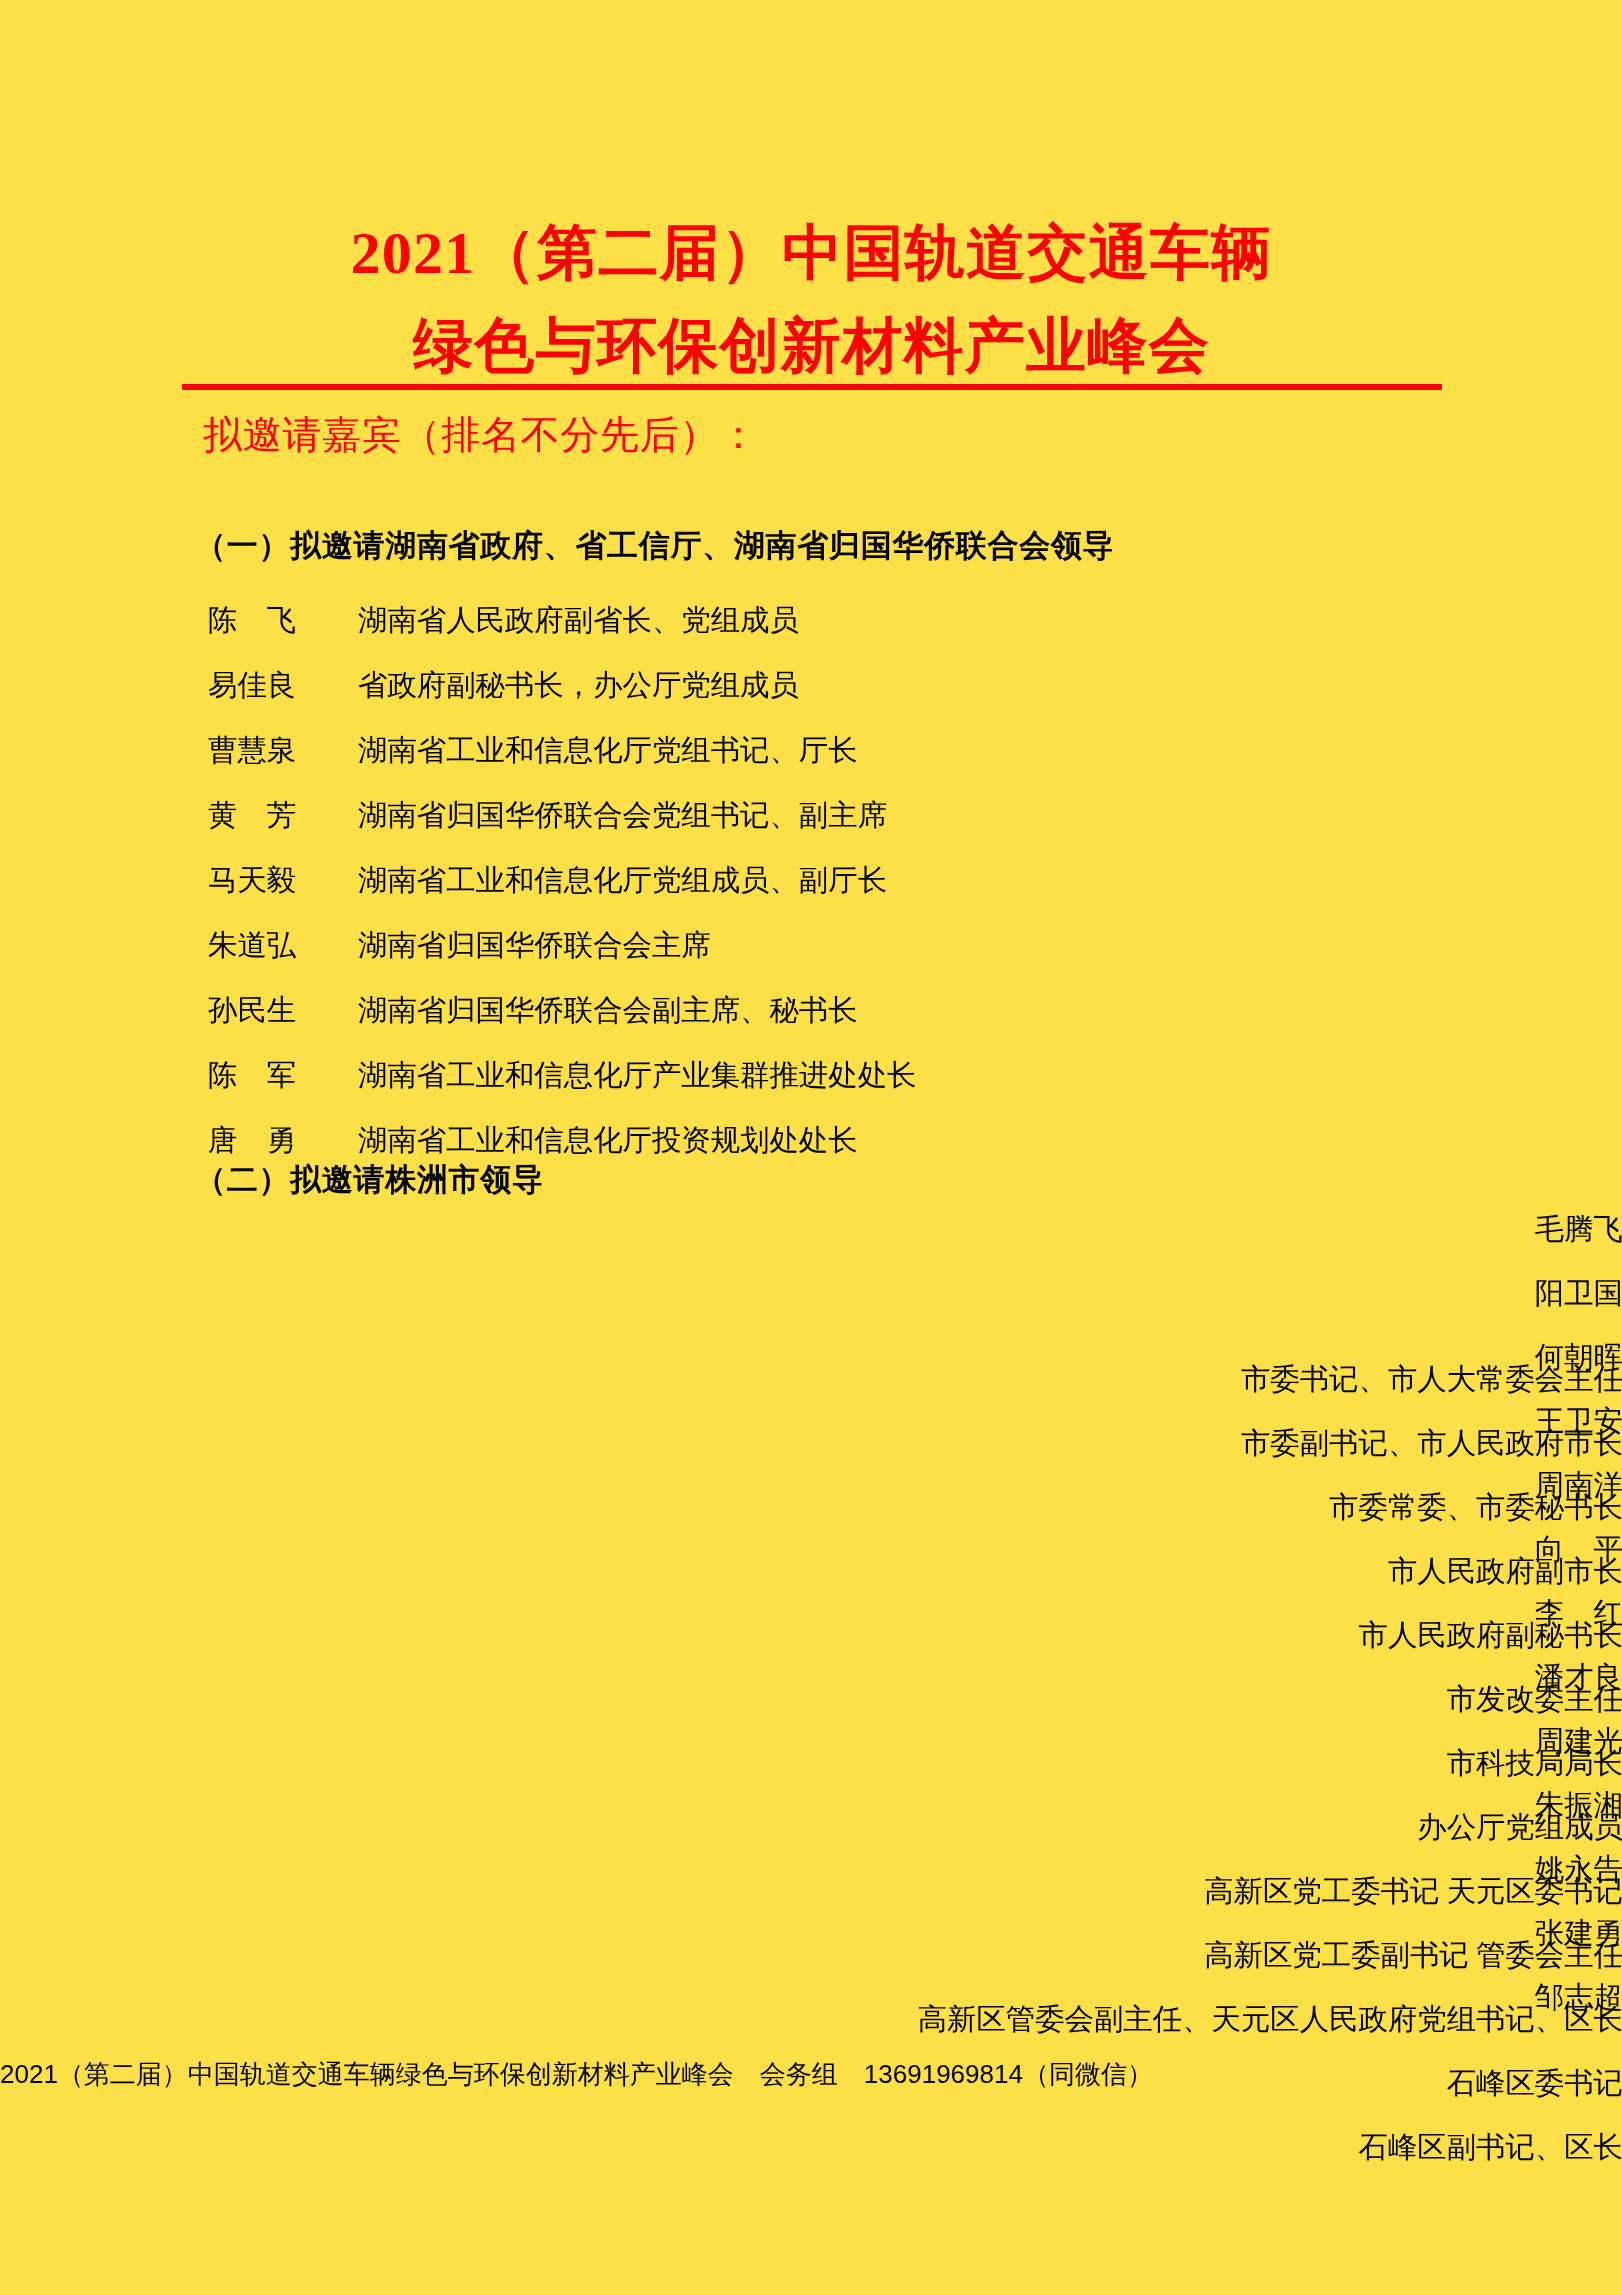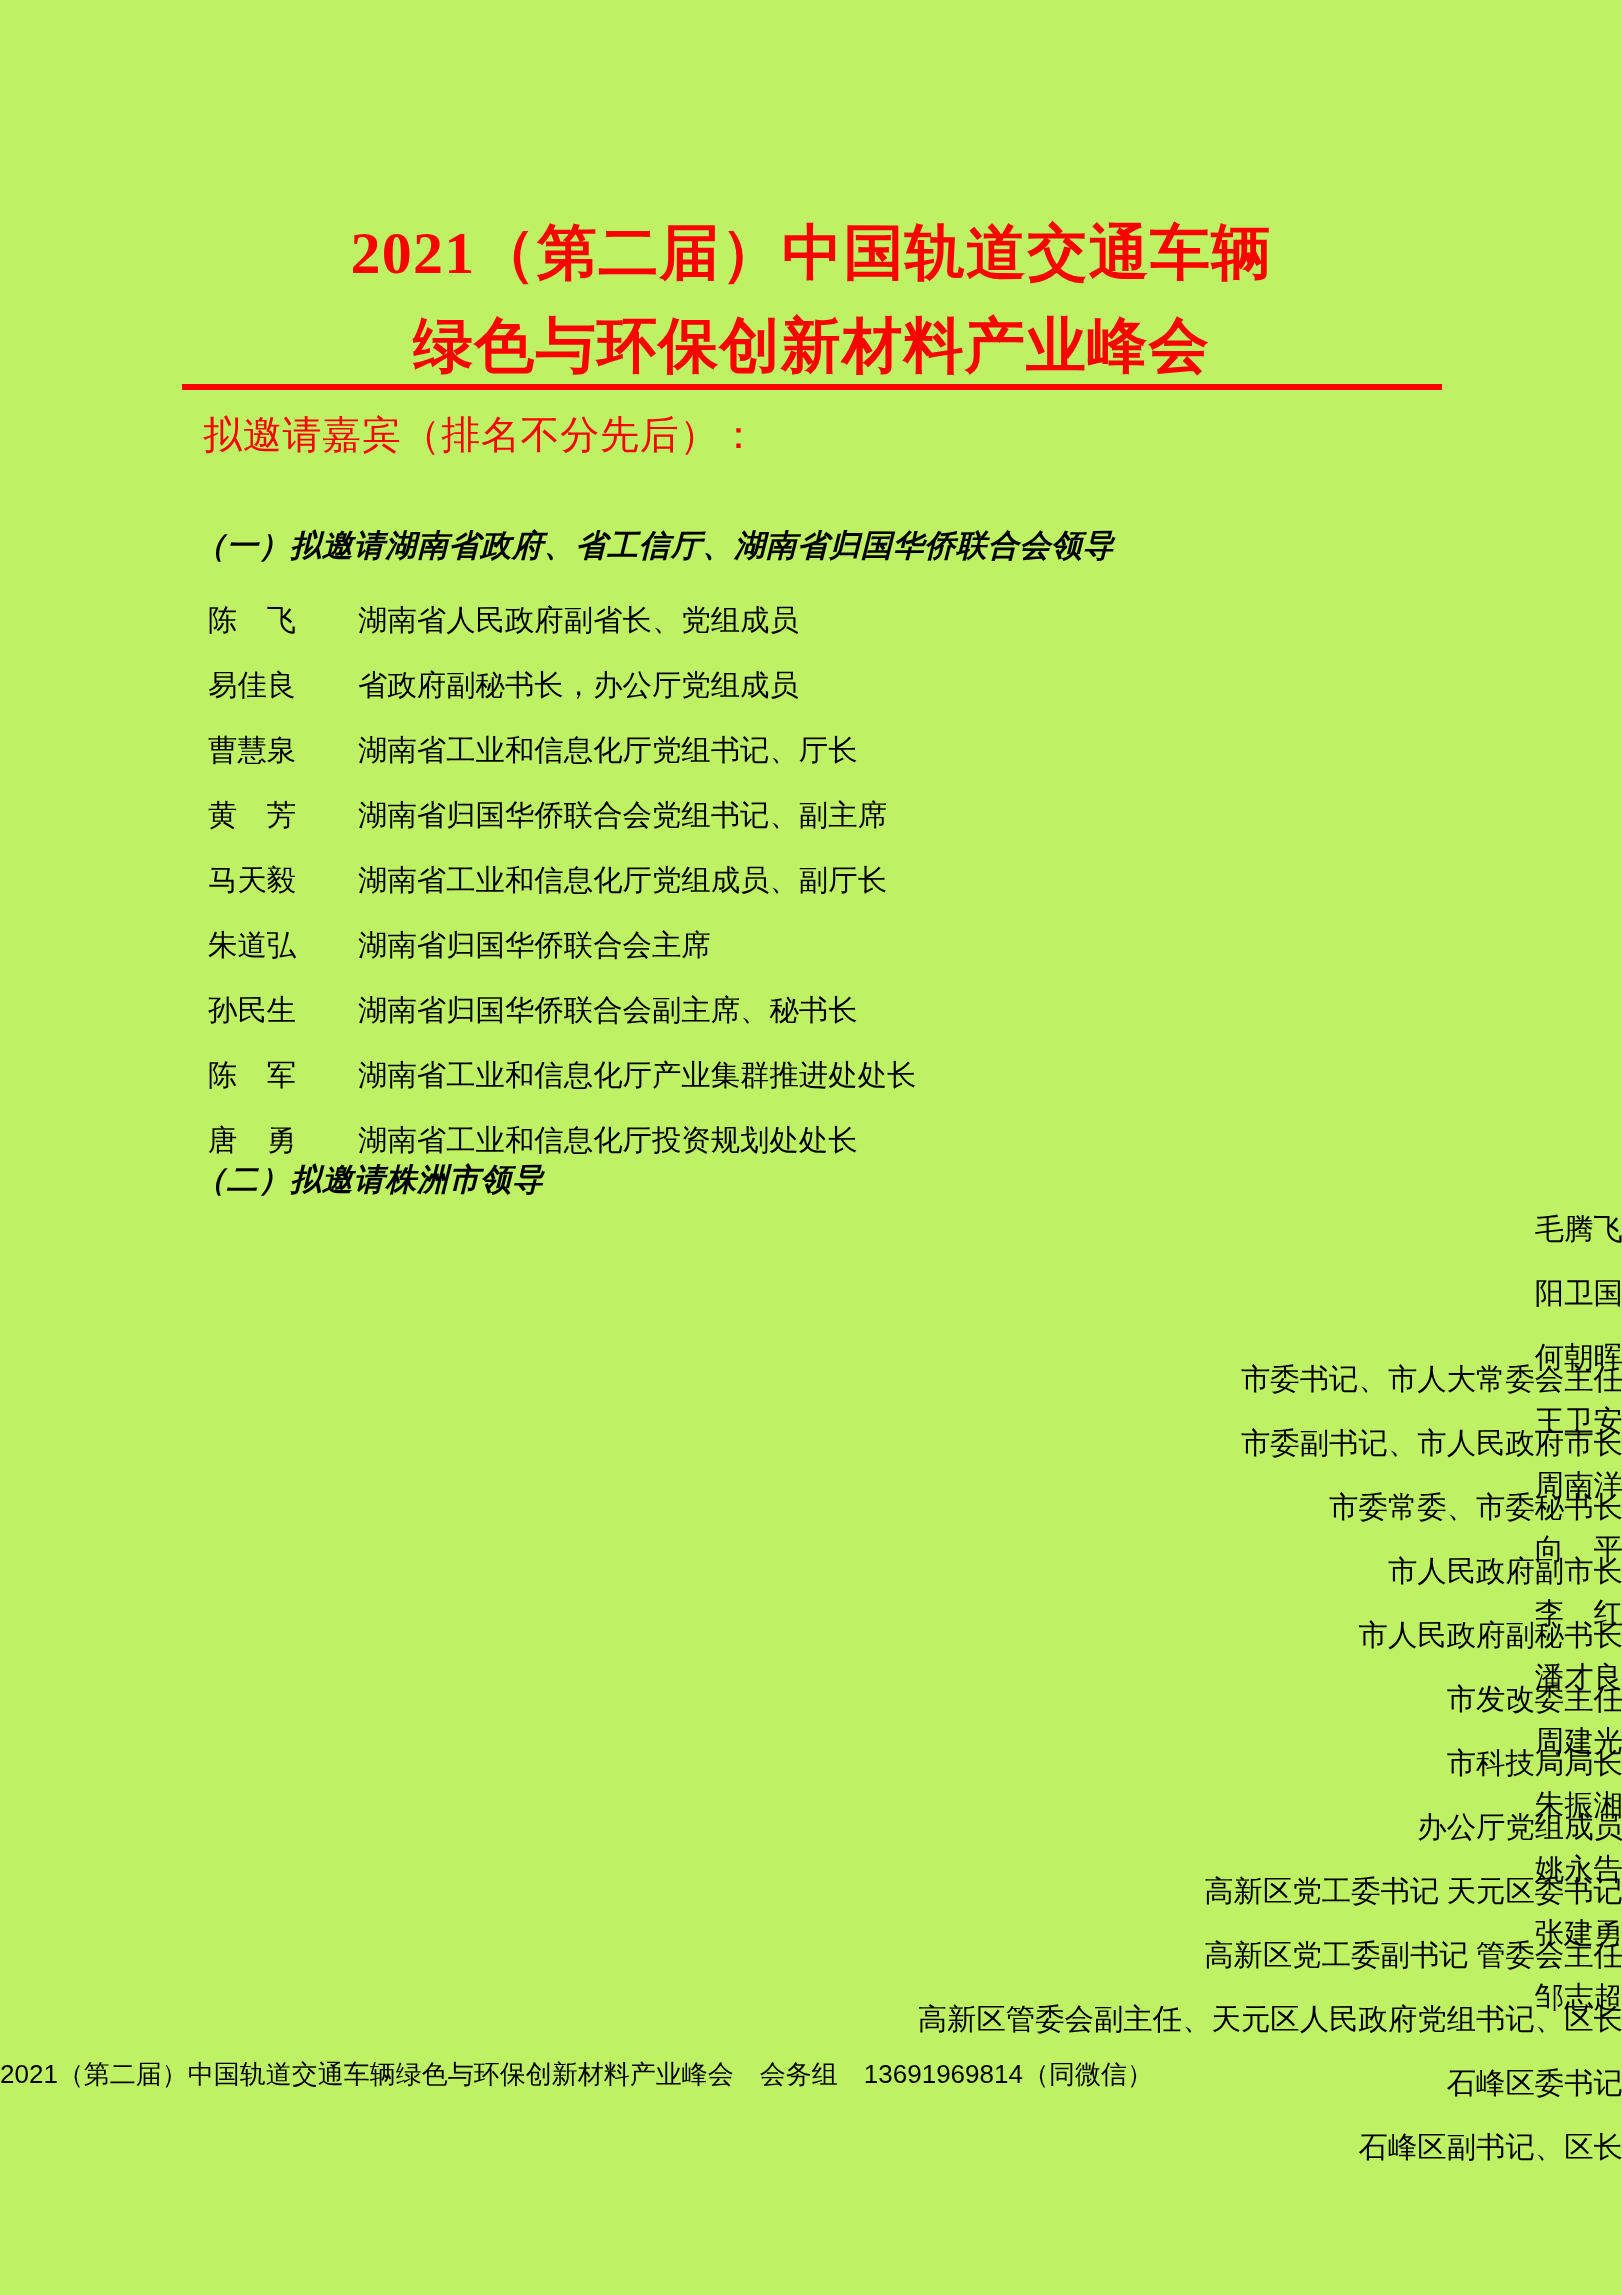--- a/index.html
+++ b/index.html
@@ -1,20 +1,20 @@
 <!DOCTYPE html>
 <html style="font-size:10.5px"><head>
 <meta charset="utf-8">
 <style>
   html,body{margin:0;padding:0;background:#888;}
   .page{
     position:relative;
     width:1623px;height:2295px;
     margin:0 auto;
-    background:#bef264;
+    background:#fde047;
     overflow:hidden;
     font-family:"Liberation Serif","DejaVu Serif",serif;
     color:#000000;
   }
   .doc-title{
     padding-top:207px;
     text-align:center;
     color:#ff0000;
     font-weight:bold;
     font-size:60px;
@@ -32,21 +32,20 @@
     line-height:39px;
     color:#fe0000;
     letter-spacing:0.7px;
   }
   .section .heading{
     margin:62px 0 0 195px;
     font-size:31px;
     line-height:60px;
     font-weight:bold;
     letter-spacing:0.7px;
-    font-style:italic;
   }
   .section[data-idx="1"] .heading{
     margin-top:-10.5px;
   }
   .row{
     display:flex;
     align-items:flex-end;
     height:65px;
     margin-left:208px;
     font-size:29.4px;

